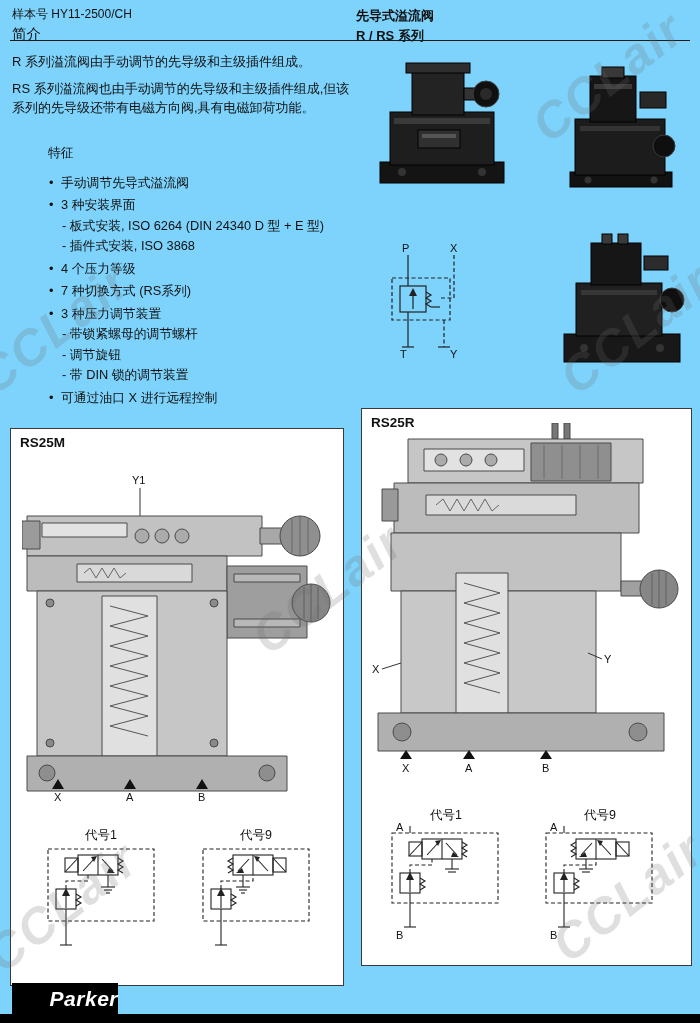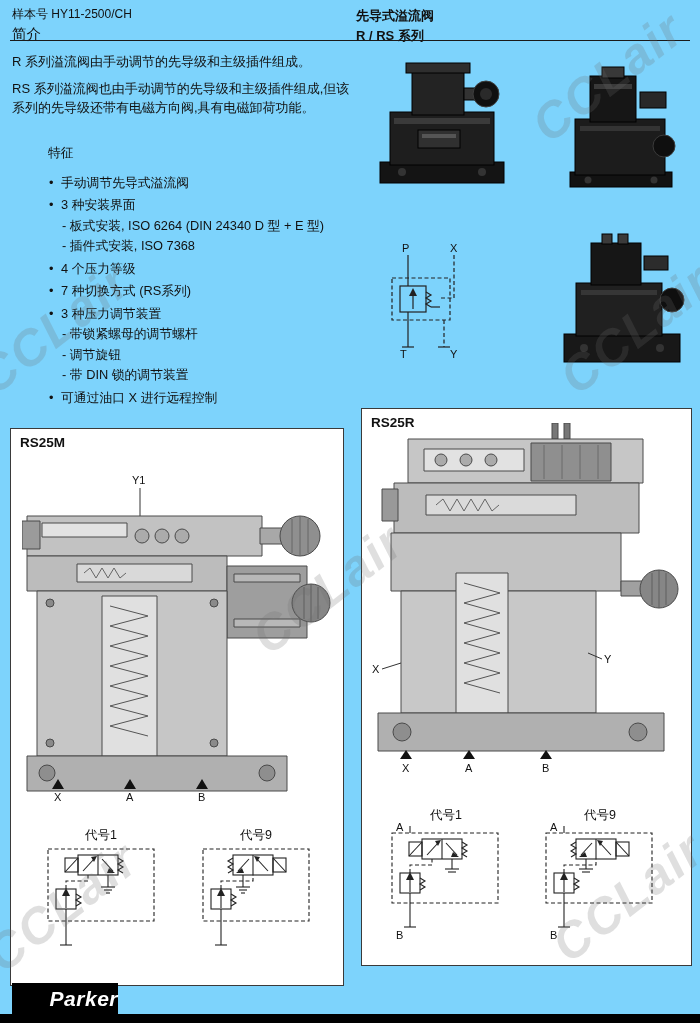--- a/index.html
+++ b/index.html
@@ -85,21 +85,21 @@
 
   <div class="features">
     <div class="feat-heading">特征</div>
     <ul>
       <li>
         <span>手动调节先导式溢流阀</span>
       </li>
       <li>
         <span>3 种安装界面</span>
         <div class="sub">- 板式安装, ISO 6264 (DIN 24340  D 型  +  E 型)</div>
-        <div class="sub">- 插件式安装, ISO 7368</div>
+        <div class="sub">- 插件式安装, ISO 3868</div>
       </li>
       <li>
         <span>4 个压力等级</span>
       </li>
       <li>
         <span>7 种切换方式 (RS系列)</span>
       </li>
       <li>
         <span>3 种压力调节装置</span>
         <div class="sub">- 带锁紧螺母的调节螺杆</div>

